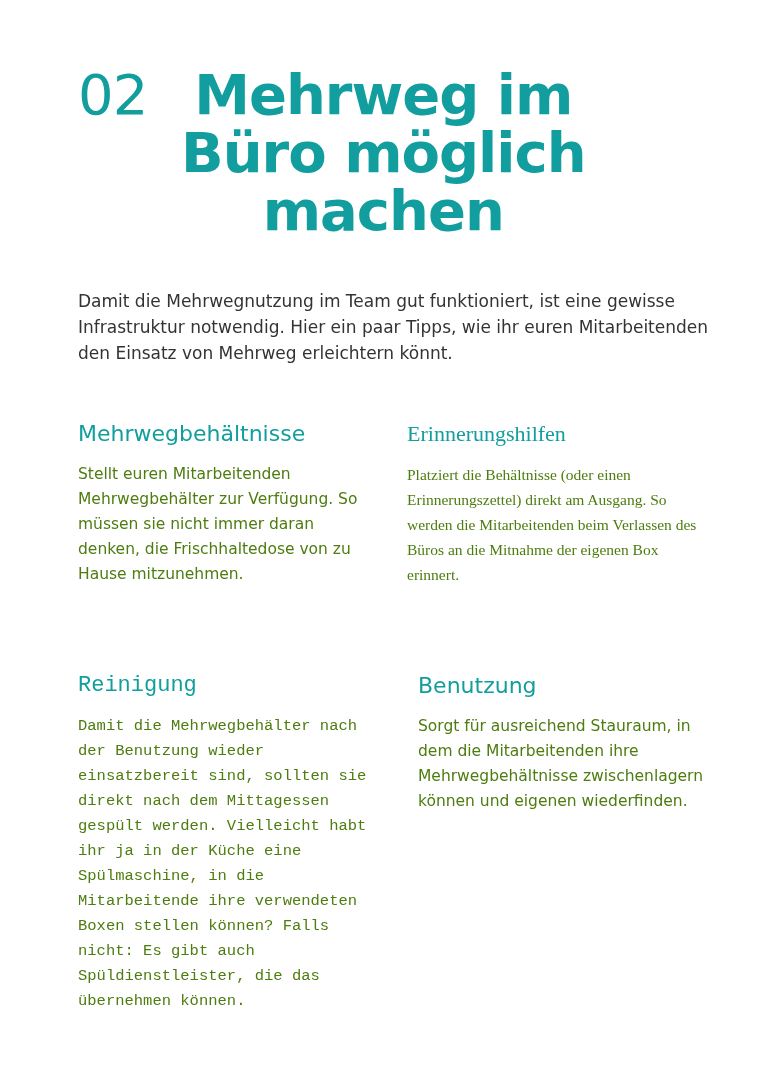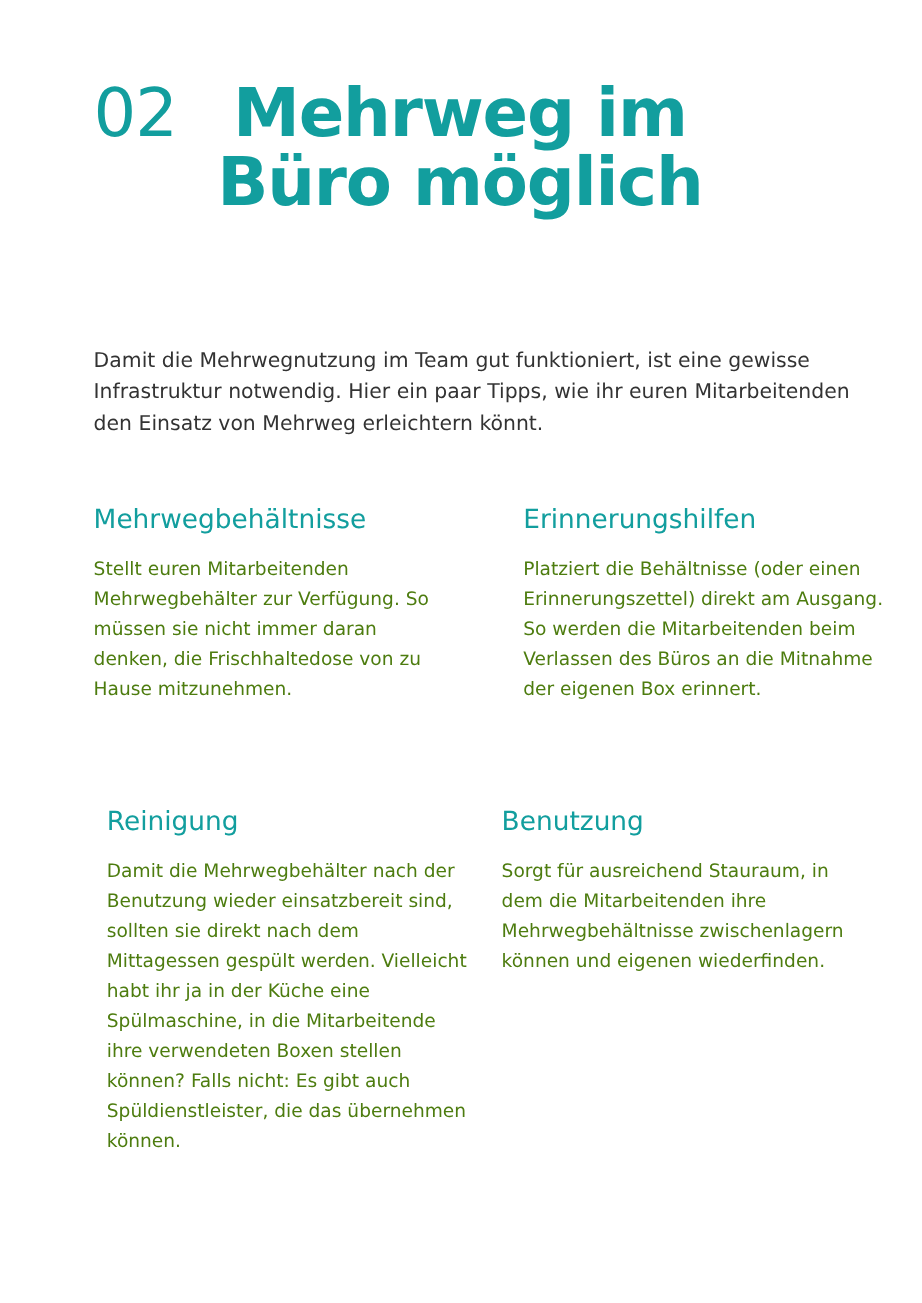--- a/index.html
+++ b/index.html
@@ -6,32 +6,33 @@
     body { width: 768px; height: 1086px; position: relative; overflow: hidden;
       font-family: "DejaVu Sans", sans-serif; color: #333333; }
     .title-block { position: absolute; left: 78px; top: 66px; display: flex; }
     .num { font-size: 56px; font-weight: normal; color: #129e9e; line-height: 58px; width: 103px; letter-spacing: -1px; }
     .title { font-size: 56px; font-weight: bold; color: #129e9e; line-height: 58px; letter-spacing: -1px; text-align: center; }
     .intro { position: absolute; left: 78px; top: 288px; width: 640px; font-size: 17px; line-height: 26px; color: #333; }
     .section { position: absolute; width: 300px; }
     .section h2 { margin: 0 0 14px 0; font-weight: normal; font-size: 22px; color: #129e9e; line-height: 28px; }
     .section p { margin: 0; font-size: 15.5px; line-height: 25px; color: #4d7c0f; }
     #s0 { left: 78px; top: 420px; }
-    #s1 { left: 436px; top: 420px; }
-    #s2 { left: 89px; top: 672px; }
+    #s1 { left: 407px; top: 420px; font-family: Liberation Serif, serif; }
+    #s2 { left: 78px; top: 672px; font-family: Liberation Mono, monospace; }
     #s3 { left: 418px; top: 672px; }
   </style>
 </head>
 <body>
 
 <div class="title-block">
   <div class="num">02</div>
   <div class="title">
     <div>Mehrweg im</div>
     <div>Büro möglich</div>
+    <div>machen</div>
   </div>
 </div>
 
 <p class="intro" style="margin:0">Damit die Mehrwegnutzung im Team gut funktioniert, ist eine gewisse Infrastruktur notwendig. Hier ein paar Tipps, wie ihr euren Mitarbeitenden den Einsatz von Mehrweg erleichtern könnt.</p>
 
 <div class="section" id="s0">
   <h2>Mehrwegbehältnisse</h2>
   <p>Stellt euren Mitarbeitenden Mehrwegbehälter zur Verfügung. So müssen sie nicht immer daran denken, die Frischhaltedose von zu Hause mitzunehmen.</p>
 </div>
 

